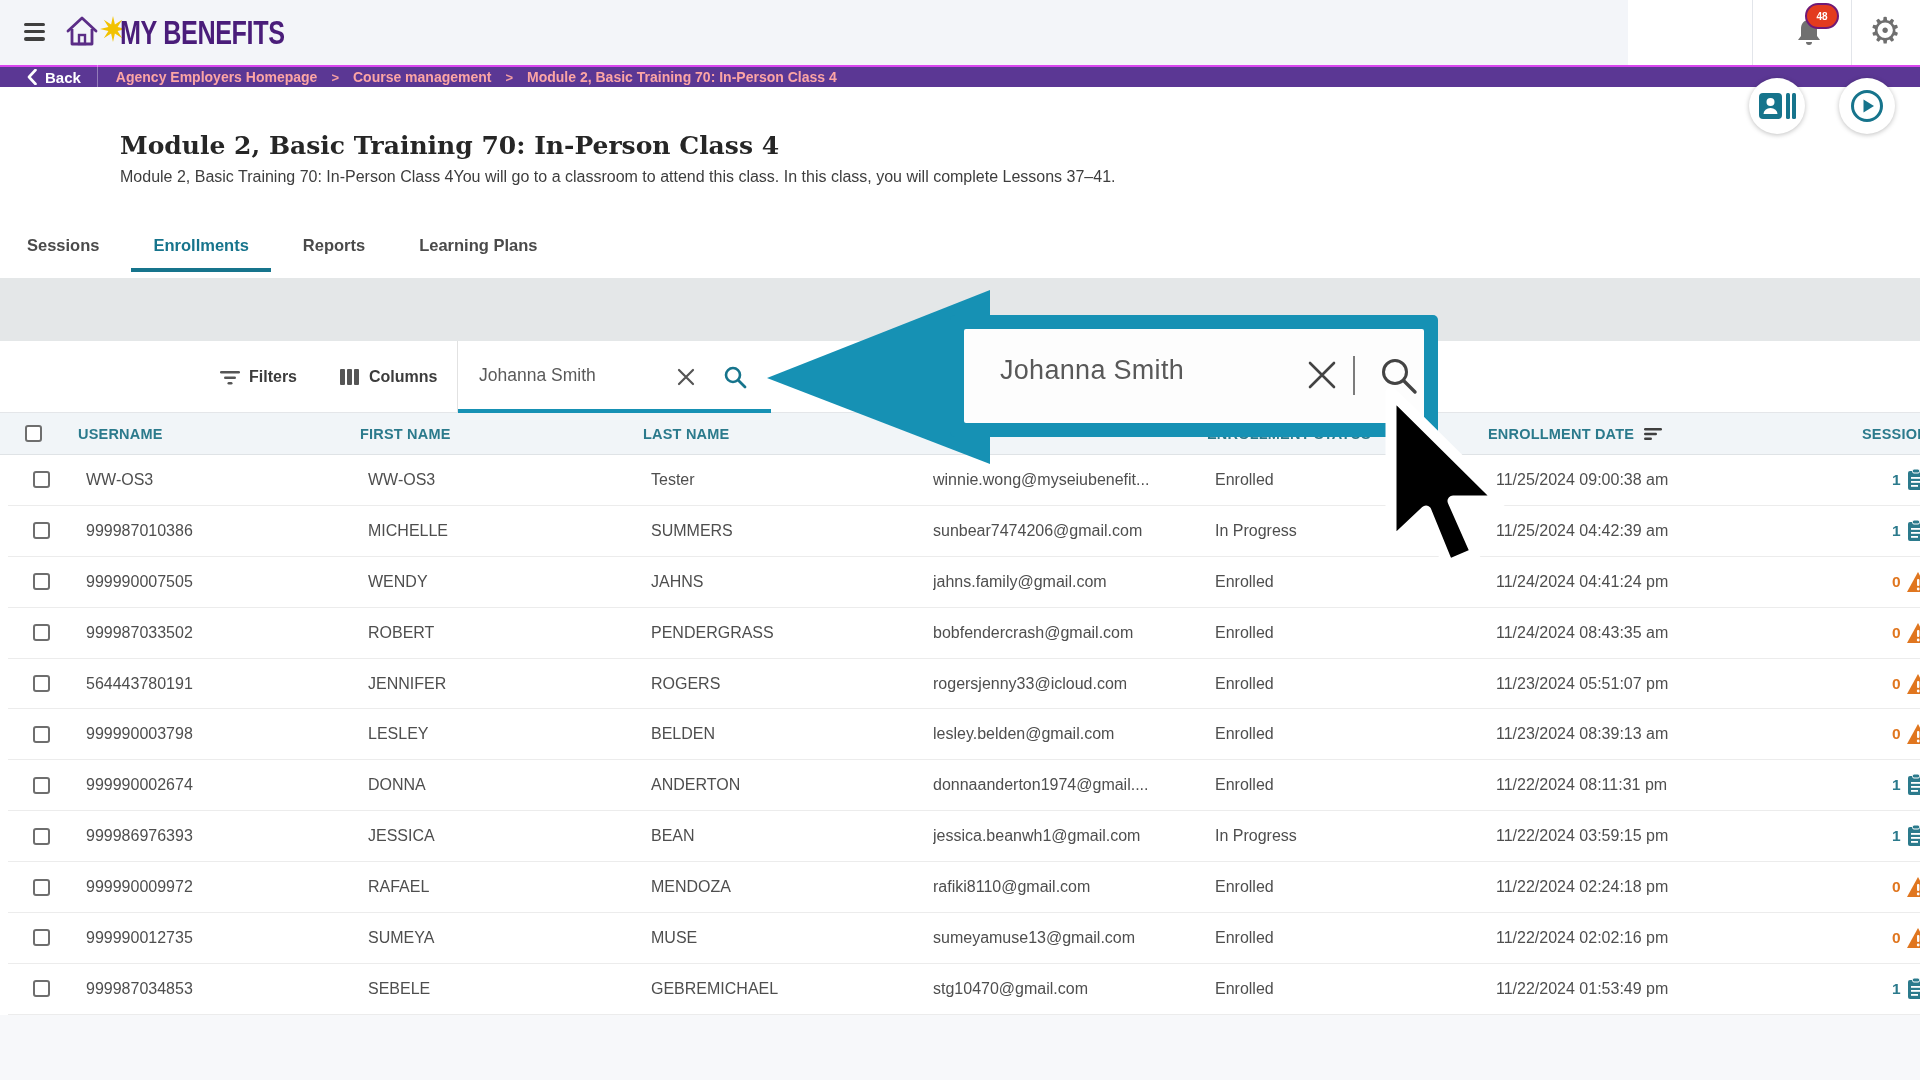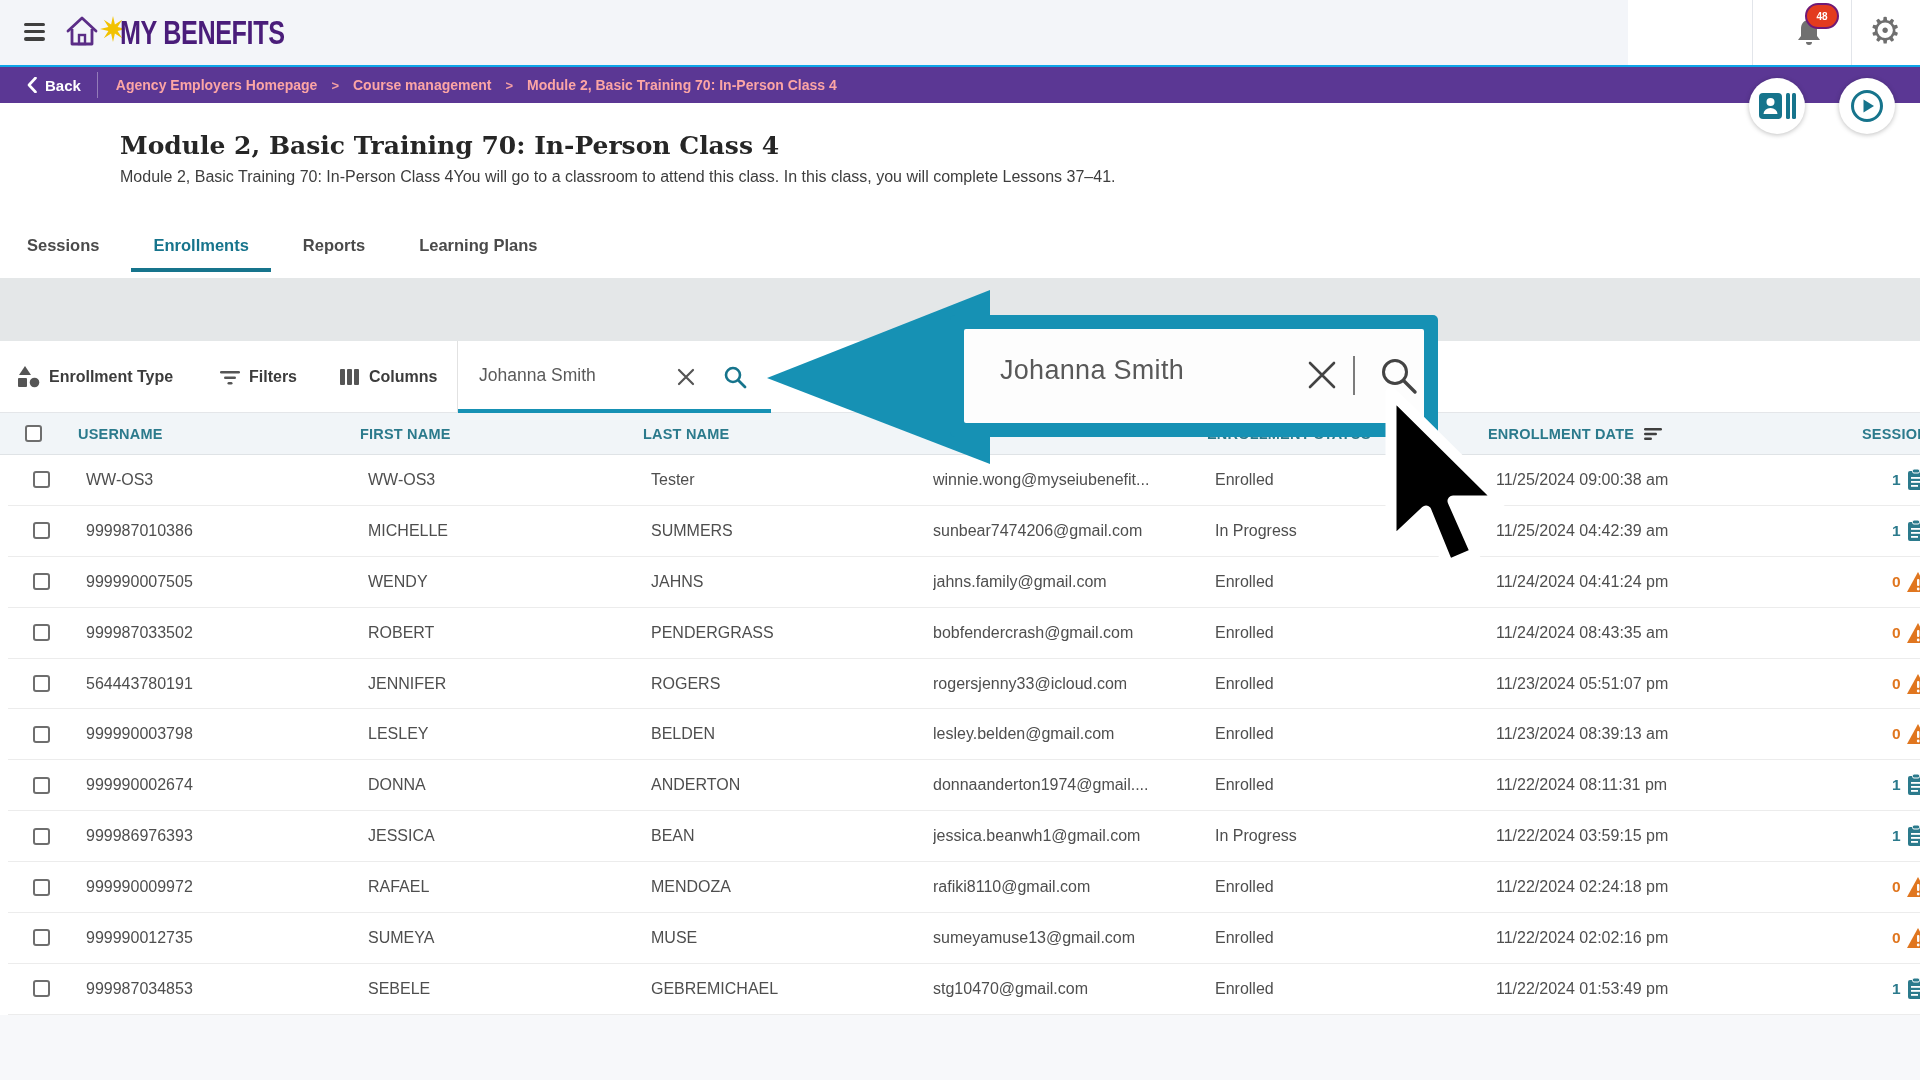--- a/index.html
+++ b/index.html
@@ -13,21 +13,21 @@
   .hamburger span { display:block; width:21px; height:3.2px; background:#3f3f3f; border-radius:2px; margin-bottom:4px; }
   .home-ic { position:absolute; left:64px; top:13px; }
   .starburst { position:absolute; left:98px; top:13px; }
   .brand { position:absolute; left:120px; top:13px; font-size:34px; font-weight:700; color:#4a1d7a; letter-spacing:-0.5px; transform:scaleX(0.74); transform-origin:left top; white-space:nowrap; }
   .top-div { position:absolute; top:0; width:1px; height:65px; background:#e2e5ea; }
   .bell-wrap { position:absolute; left:1793px; top:14px; width:36px; height:40px; cursor:pointer; }
   .badge { position:absolute; left:1805px; top:3px; min-width:34px; height:26px; background:#e33b1e; border:2px solid #701a75; border-radius:14px; color:#fff; font-size:10px; font-weight:700; display:flex; align-items:center; justify-content:center; z-index:4; }
   .gear { position:absolute; left:1869px; top:10px; font-size:36px; color:#6f6f6f; cursor:pointer; font-family:"DejaVu Sans", sans-serif; }
 
   
-  .purplebar { position:absolute; left:0; top:65px; width:1920px; height:38px; background:#5b3794; border-top:2px solid #0ea5e9; display:flex; align-items:center; z-index:3; }
+  .purplebar { position:absolute; left:0; top:65px; width:1920px; height:22px; background:#5b3794; border-top:2px solid #d946ef; display:flex; align-items:center; z-index:3; }
   .back { display:flex; align-items:center; gap:8px; color:#fff; font-size:15px; font-weight:700; margin-left:27px; cursor:pointer; }
   .pb-div { width:1px; height:26px; background:rgba(255,255,255,0.35); margin:0 18px 0 16px; }
   .crumbs { display:flex; align-items:center; gap:14px; color:#fca5a5; font-size:14px; font-weight:600; }
   .crumb { cursor:pointer; white-space:nowrap; }
   .crumb-sep { font-size:13px; font-weight:700; opacity:.95; }
 
   
   .fab { position:absolute; width:56px; height:56px; border-radius:50%; background:#fff; box-shadow:0 1px 5px rgba(0,0,0,0.25); display:flex; align-items:center; justify-content:center; z-index:4; cursor:pointer; }
 
   
@@ -154,28 +154,20 @@
     <div class="tab">Reports</div>
     <div class="tab">Learning Plans</div>
   </div>
 
   <div class="notice"></div>
   <div class="info-ic">i</div>
   <div class="notice-title">Visibility restriction</div>
   <div class="notice-body">Depending on the resources assigned to you, the number of enrollments listed in this page may not correspond to the total</div>
 
   <div class="toolbar">
-    <div class="tool-btn" style="left:18px">
-      <svg width="22" height="22" viewBox="0 0 22 22">
-        <polygon points="7,0 13,9 1,9" fill="#555"></polygon>
-        <rect x="0" y="12" width="9" height="9" rx="1" fill="#555"></rect>
-        <circle cx="16.5" cy="16.5" r="4.8" fill="#555"></circle>
-      </svg>
-      <span>Enrollment Type</span>
-    </div>
     <div class="tool-btn" style="left:220px">
       <svg width="20" height="20" viewBox="0 0 20 20">
         <rect x="0" y="4" width="20" height="2.6" rx="1.3" fill="#555"></rect>
         <rect x="4" y="9.5" width="12" height="2.6" rx="1.3" fill="#555"></rect>
         <rect x="7.5" y="15" width="5" height="2.6" rx="1.3" fill="#555"></rect>
       </svg>
       <span>Filters</span>
     </div>
     <div class="tool-btn" style="left:340px">
       <svg width="20" height="18" viewBox="0 0 20 18">

